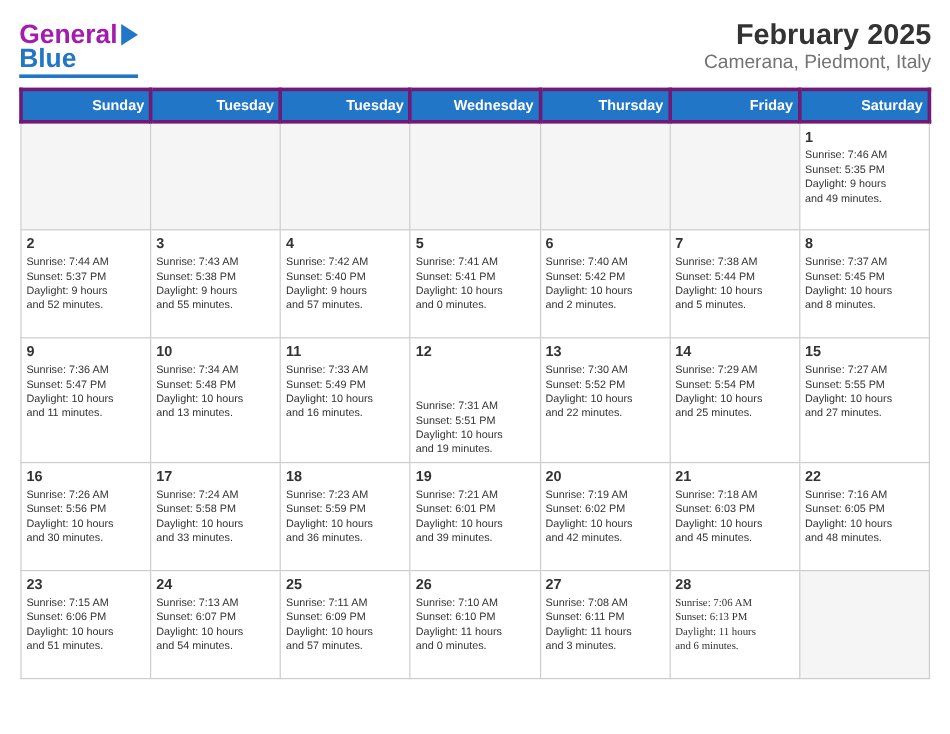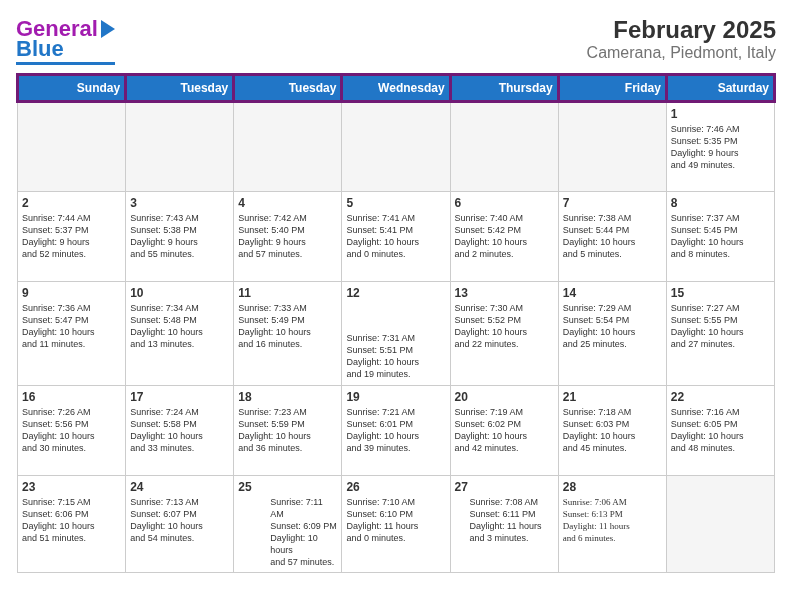--- a/index.html
+++ b/index.html
@@ -281,35 +281,35 @@
         </td>
         <td>
           <span class="day-num">24</span>
           <div class="day-info" style="white-space: pre-line;">Sunrise: 7:13 AM
 Sunset: 6:07 PM
 Daylight: 10 hours
 and 54 minutes.</div>
         </td>
         <td>
           <span class="day-num">25</span>
-          <div class="day-info" style="white-space: pre-line; margin-left: 32px;">Sunrise: 7:11 AM
+          <div class="day-info" style="white-space: pre-line;">Sunrise: 7:11 AM
 Sunset: 6:09 PM
 Daylight: 10 hours
 and 57 minutes.</div>
         </td>
         <td>
           <span class="day-num">26</span>
           <div class="day-info" style="white-space: pre-line;">Sunrise: 7:10 AM
 Sunset: 6:10 PM
 Daylight: 11 hours
 and 0 minutes.</div>
         </td>
         <td>
           <span class="day-num">27</span>
-          <div class="day-info" style="white-space: pre-line; margin-left: 15px;">Sunrise: 7:08 AM
+          <div class="day-info" style="white-space: pre-line;">Sunrise: 7:08 AM
 Sunset: 6:11 PM
 Daylight: 11 hours
 and 3 minutes.</div>
         </td>
         <td>
           <span class="day-num">28</span>
           <div class="day-info" style="white-space: pre-line; font-family: Liberation Serif, serif;">Sunrise: 7:06 AM
 Sunset: 6:13 PM
 Daylight: 11 hours
 and 6 minutes.</div>

